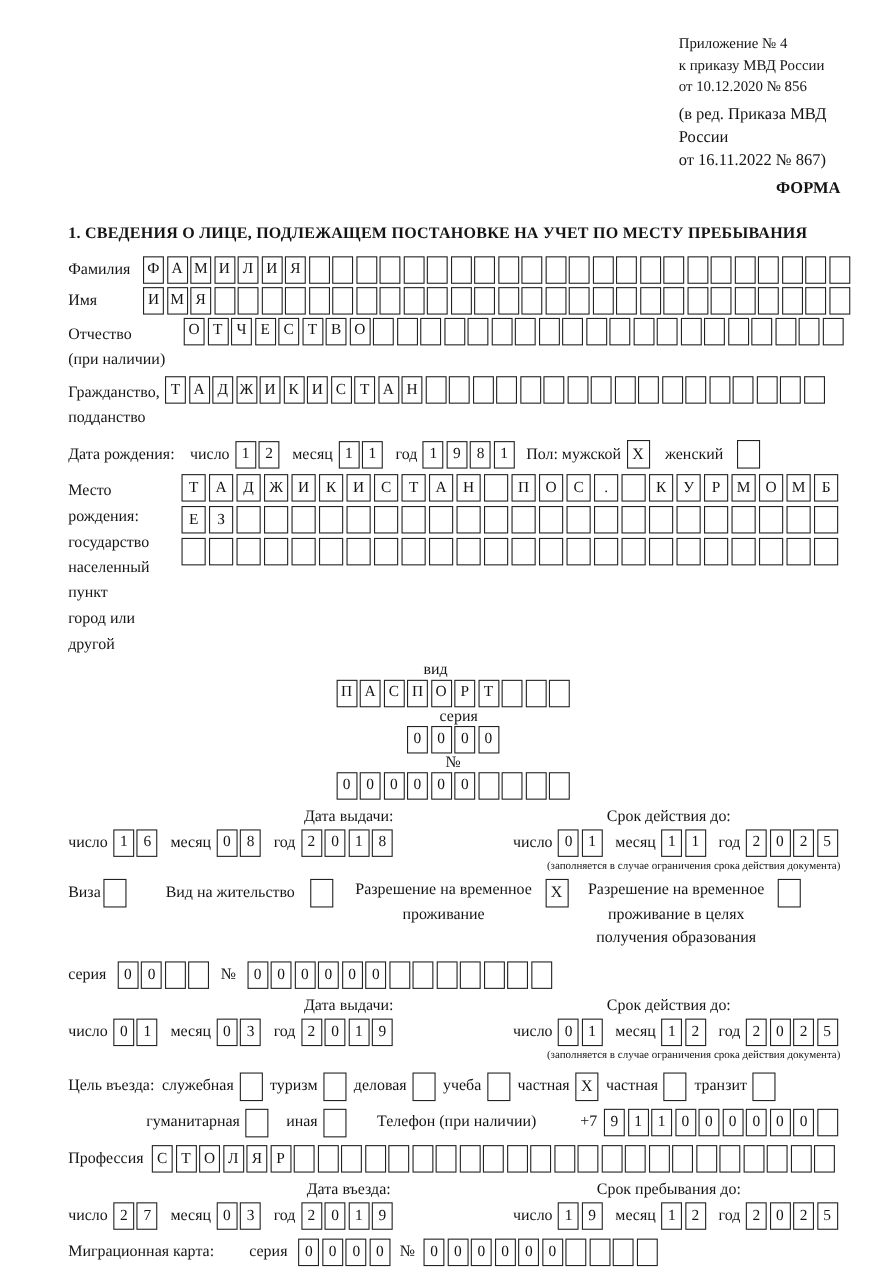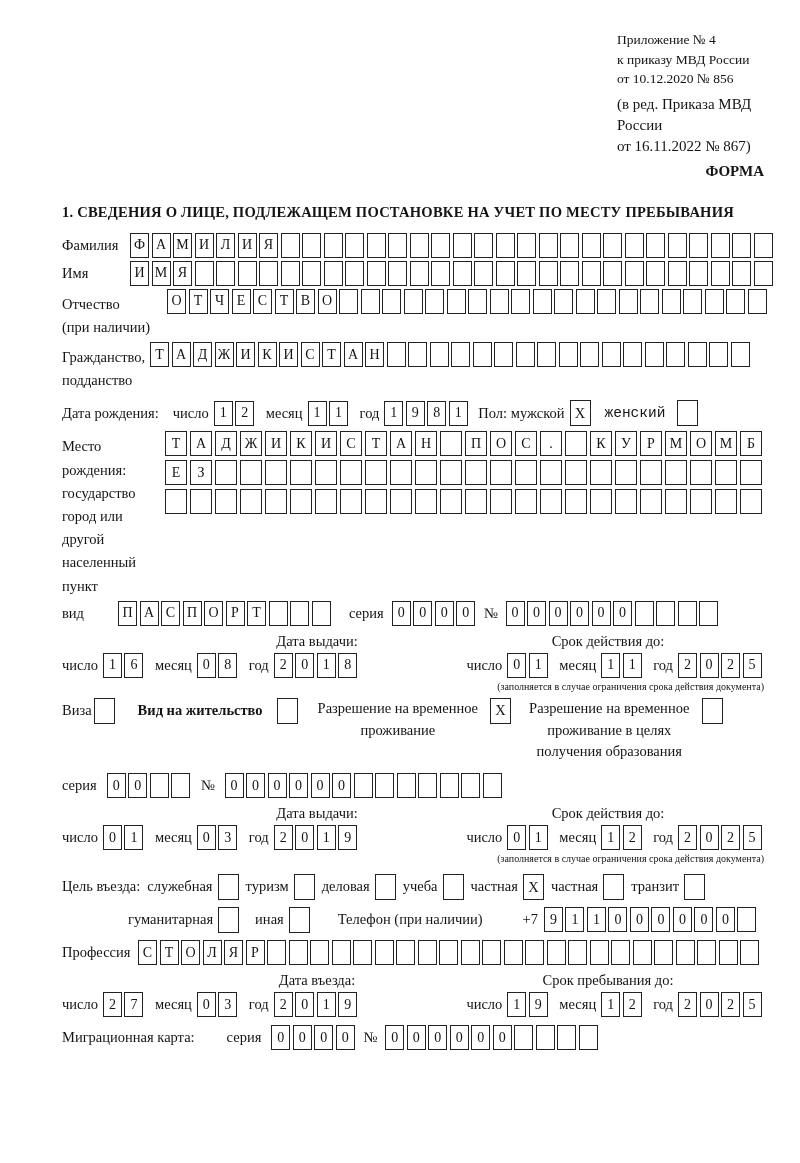--- a/index.html
+++ b/index.html
@@ -247,30 +247,30 @@
       <span class="dlab">год</span>
       <span class="cells">
           <span class="cell">1</span>
           <span class="cell">9</span>
           <span class="cell">8</span>
           <span class="cell">1</span>
         </span>
     </span>
     <span style="margin-left:8px;margin-right:5px;">Пол: мужской</span>
     <span class="chk">X</span>
-    <span style="margin-left:14px;margin-right:12px;font-family:Liberation Mono, monospace;">женский</span>
+    <span style="margin-left:14px;margin-right:12px;">женский</span>
     <span class="chk"></span>
   </div>
 
   <div class="row mt5">
     <div class="lab w105 lbl2" style="width:103px;">
       <div>Место рождения:</div>
       <div>государство</div>
+      <div>населенный пункт</div>
       <div>город или другой</div>
-      <div>населенный пункт</div>
     </div>
     <div>
       <div class="cells wide" style="margin-bottom:4px;">
           <span class="cell">Т</span>
           <span class="cell">А</span>
           <span class="cell">Д</span>
           <span class="cell">Ж</span>
           <span class="cell">И</span>
           <span class="cell">К</span>
           <span class="cell">И</span>
@@ -341,21 +341,21 @@
           <span class="cell"></span>
           <span class="cell"></span>
           <span class="cell"></span>
           <span class="cell"></span>
           <span class="cell"></span>
         </div>
     </div>
   </div>
 
 
-  <div class="row mt3" style="align-items:center;">
+  <div class="row mt3" style="align-items:center;flex-direction:column;">
     <span class="lab" style="width:56px;padding-top:0;">вид</span>
     <span class="cells">
         <span class="cell">П</span>
         <span class="cell">А</span>
         <span class="cell">С</span>
         <span class="cell">П</span>
         <span class="cell">О</span>
         <span class="cell">Р</span>
         <span class="cell">Т</span>
         <span class="cell"></span>
@@ -429,21 +429,21 @@
     </span>
   </div>
   <div class="small-note">(заполняется в случае ограничения срока действия документа)</div>
 
 
   <div class="opts">
     <div class="opt">
       <span class="onm">Виза</span>
       <span class="chk" style="margin-left:2px;"></span>
     </div>
-    <div class="opt" style="margin-left:23px;font-weight:bold;">
+    <div class="opt" style="margin-left:36px;">
       <span class="onm">Вид на жительство</span>
       <span class="chk" style="margin-left:14px;"></span>
     </div>
     <div class="opt" style="margin-left:20px;">
       <span class="center">
         <div>Разрешение на временное</div>
         <div>проживание</div>
       </span>
       <span class="chk" style="margin-left:12px;">X</span>
     </div>
@@ -554,21 +554,21 @@
     <span class="pitem">
         <span class="pnm">частная</span>
         <span class="chk"></span>
       </span>
     <span class="pitem">
         <span class="pnm">транзит</span>
         <span class="chk"></span>
       </span>
   </div>
 
-  <div class="purpose mt6" style="margin-left:66px;margin-top:7px;">
+  <div class="purpose mt6" style="margin-left:66px;margin-top:7px;justify-content:flex-end;">
     <span class="pitem" style="margin-left:0;">
         <span class="pnm">гуманитарная</span>
         <span class="chk"></span>
       </span>
     <span class="pitem" style="margin-left:16px;">
         <span class="pnm">иная</span>
         <span class="chk"></span>
       </span>
     <span class="pl" style="margin-left:28px;">Телефон (при наличии)</span>
     <span class="pl" style="margin-left:40px;margin-right:6px;">+7</span>

